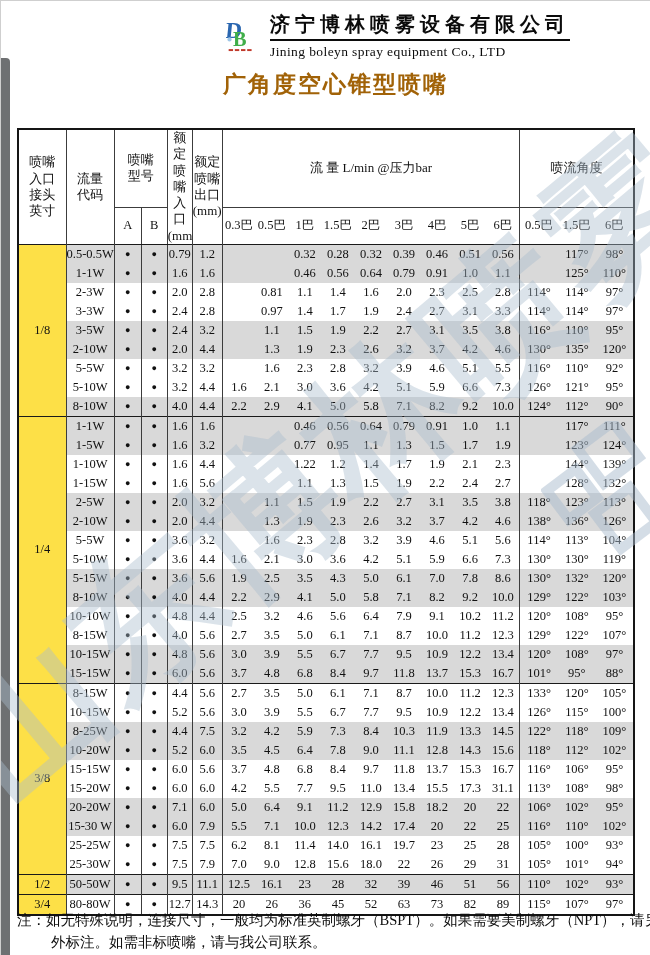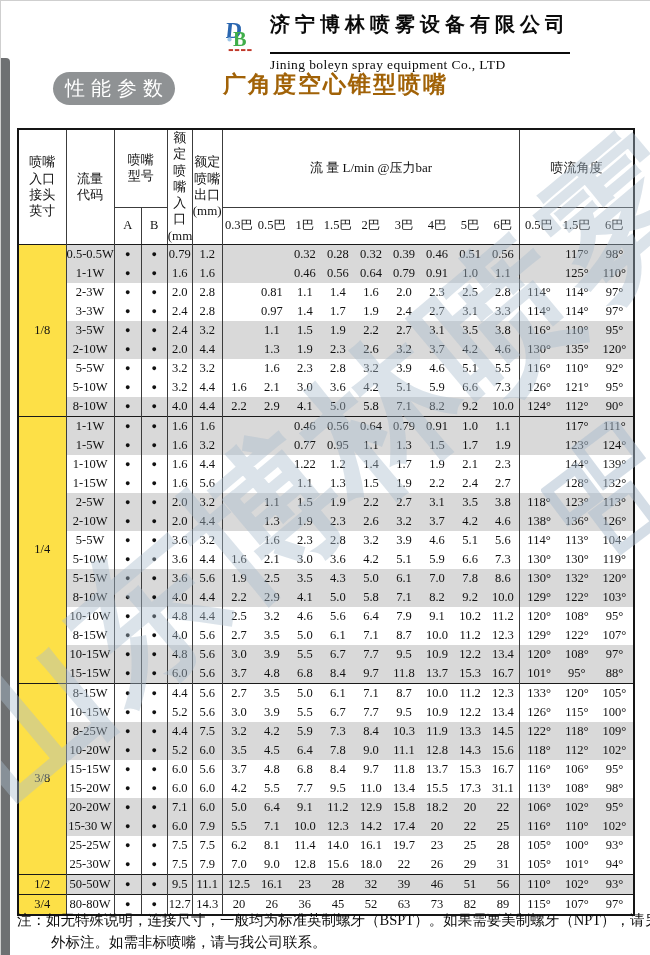--- a/index.html
+++ b/index.html
@@ -4,21 +4,21 @@
 <style>
   html,body{margin:0;padding:0;}
   body{background:#e8e8e8;font-family:"Liberation Serif", serif;}
   .page{position:relative;width:650px;height:955px;background:#ffffff;margin:0 auto;overflow:hidden;border:1px solid #cfcfcf;}
   .left-bar{position:absolute;left:0;top:57px;width:9px;height:898px;background:#6e7072;border-radius:0 4px 0 0;}
 
   
   .brand{position:absolute;left:225px;top:10px;display:flex;align-items:flex-start;}
   .logo{display:block;margin-top:6px;}
   .brand-text{margin-left:14px;}
-  .cn{font-size:20px;font-weight:bold;color:#0b0b0b;letter-spacing:5px;border-bottom:2px solid #0b0b0b;padding-bottom:14px;white-space:nowrap;}
+  .cn{font-size:20px;font-weight:bold;color:#0b0b0b;letter-spacing:5px;border-bottom:2px solid #0b0b0b;padding-bottom:1px;white-space:nowrap;}
   .en{font-size:13.5px;font-weight:normal;color:#0b0b0b;margin-top:3px;letter-spacing:0.4px;white-space:nowrap;}
 
   
   .badge{position:absolute;left:52px;top:71px;width:122px;height:33px;line-height:33px;background:#8f9294;color:#ffffff;
          font-size:20px;letter-spacing:6px;text-align:center;border-radius:17px;font-family:"Liberation Sans",sans-serif;padding-left:6px;box-sizing:border-box;}
   .heading{position:absolute;left:222px;top:68px;font-size:23px;font-weight:bold;color:#a16207;letter-spacing:2px;font-family:"DejaVu Serif",serif;}
 
   
   .spec-table{position:absolute;left:16px;top:127px;width:618px;border-collapse:collapse;table-layout:fixed;border:2px solid #151515;}
   .spec-table th,.spec-table td{padding:0;text-align:center;font-weight:normal;color:#111;overflow:hidden;}
@@ -63,21 +63,20 @@
         <rect x="17" y="36" width="5" height="2.2"></rect>
           <rect x="24" y="36" width="5" height="2.2"></rect>
       </g>
     </svg>
     <div class="brand-text">
       <div class="cn">济宁博林喷雾设备有限公司</div>
       <div class="en">Jining boleyn spray equipment Co., LTD</div>
     </div>
   </div>
 
-  <div class="badge">性能参数</div>
   <div class="heading">广角度空心锥型喷嘴</div>
 
   <table class="spec-table">
     <colgroup>
       <col style="width:48px">
         <col style="width:48px">
         <col style="width:27px">
         <col style="width:26px">
       <col style="width:25px">
         <col style="width:30px">

